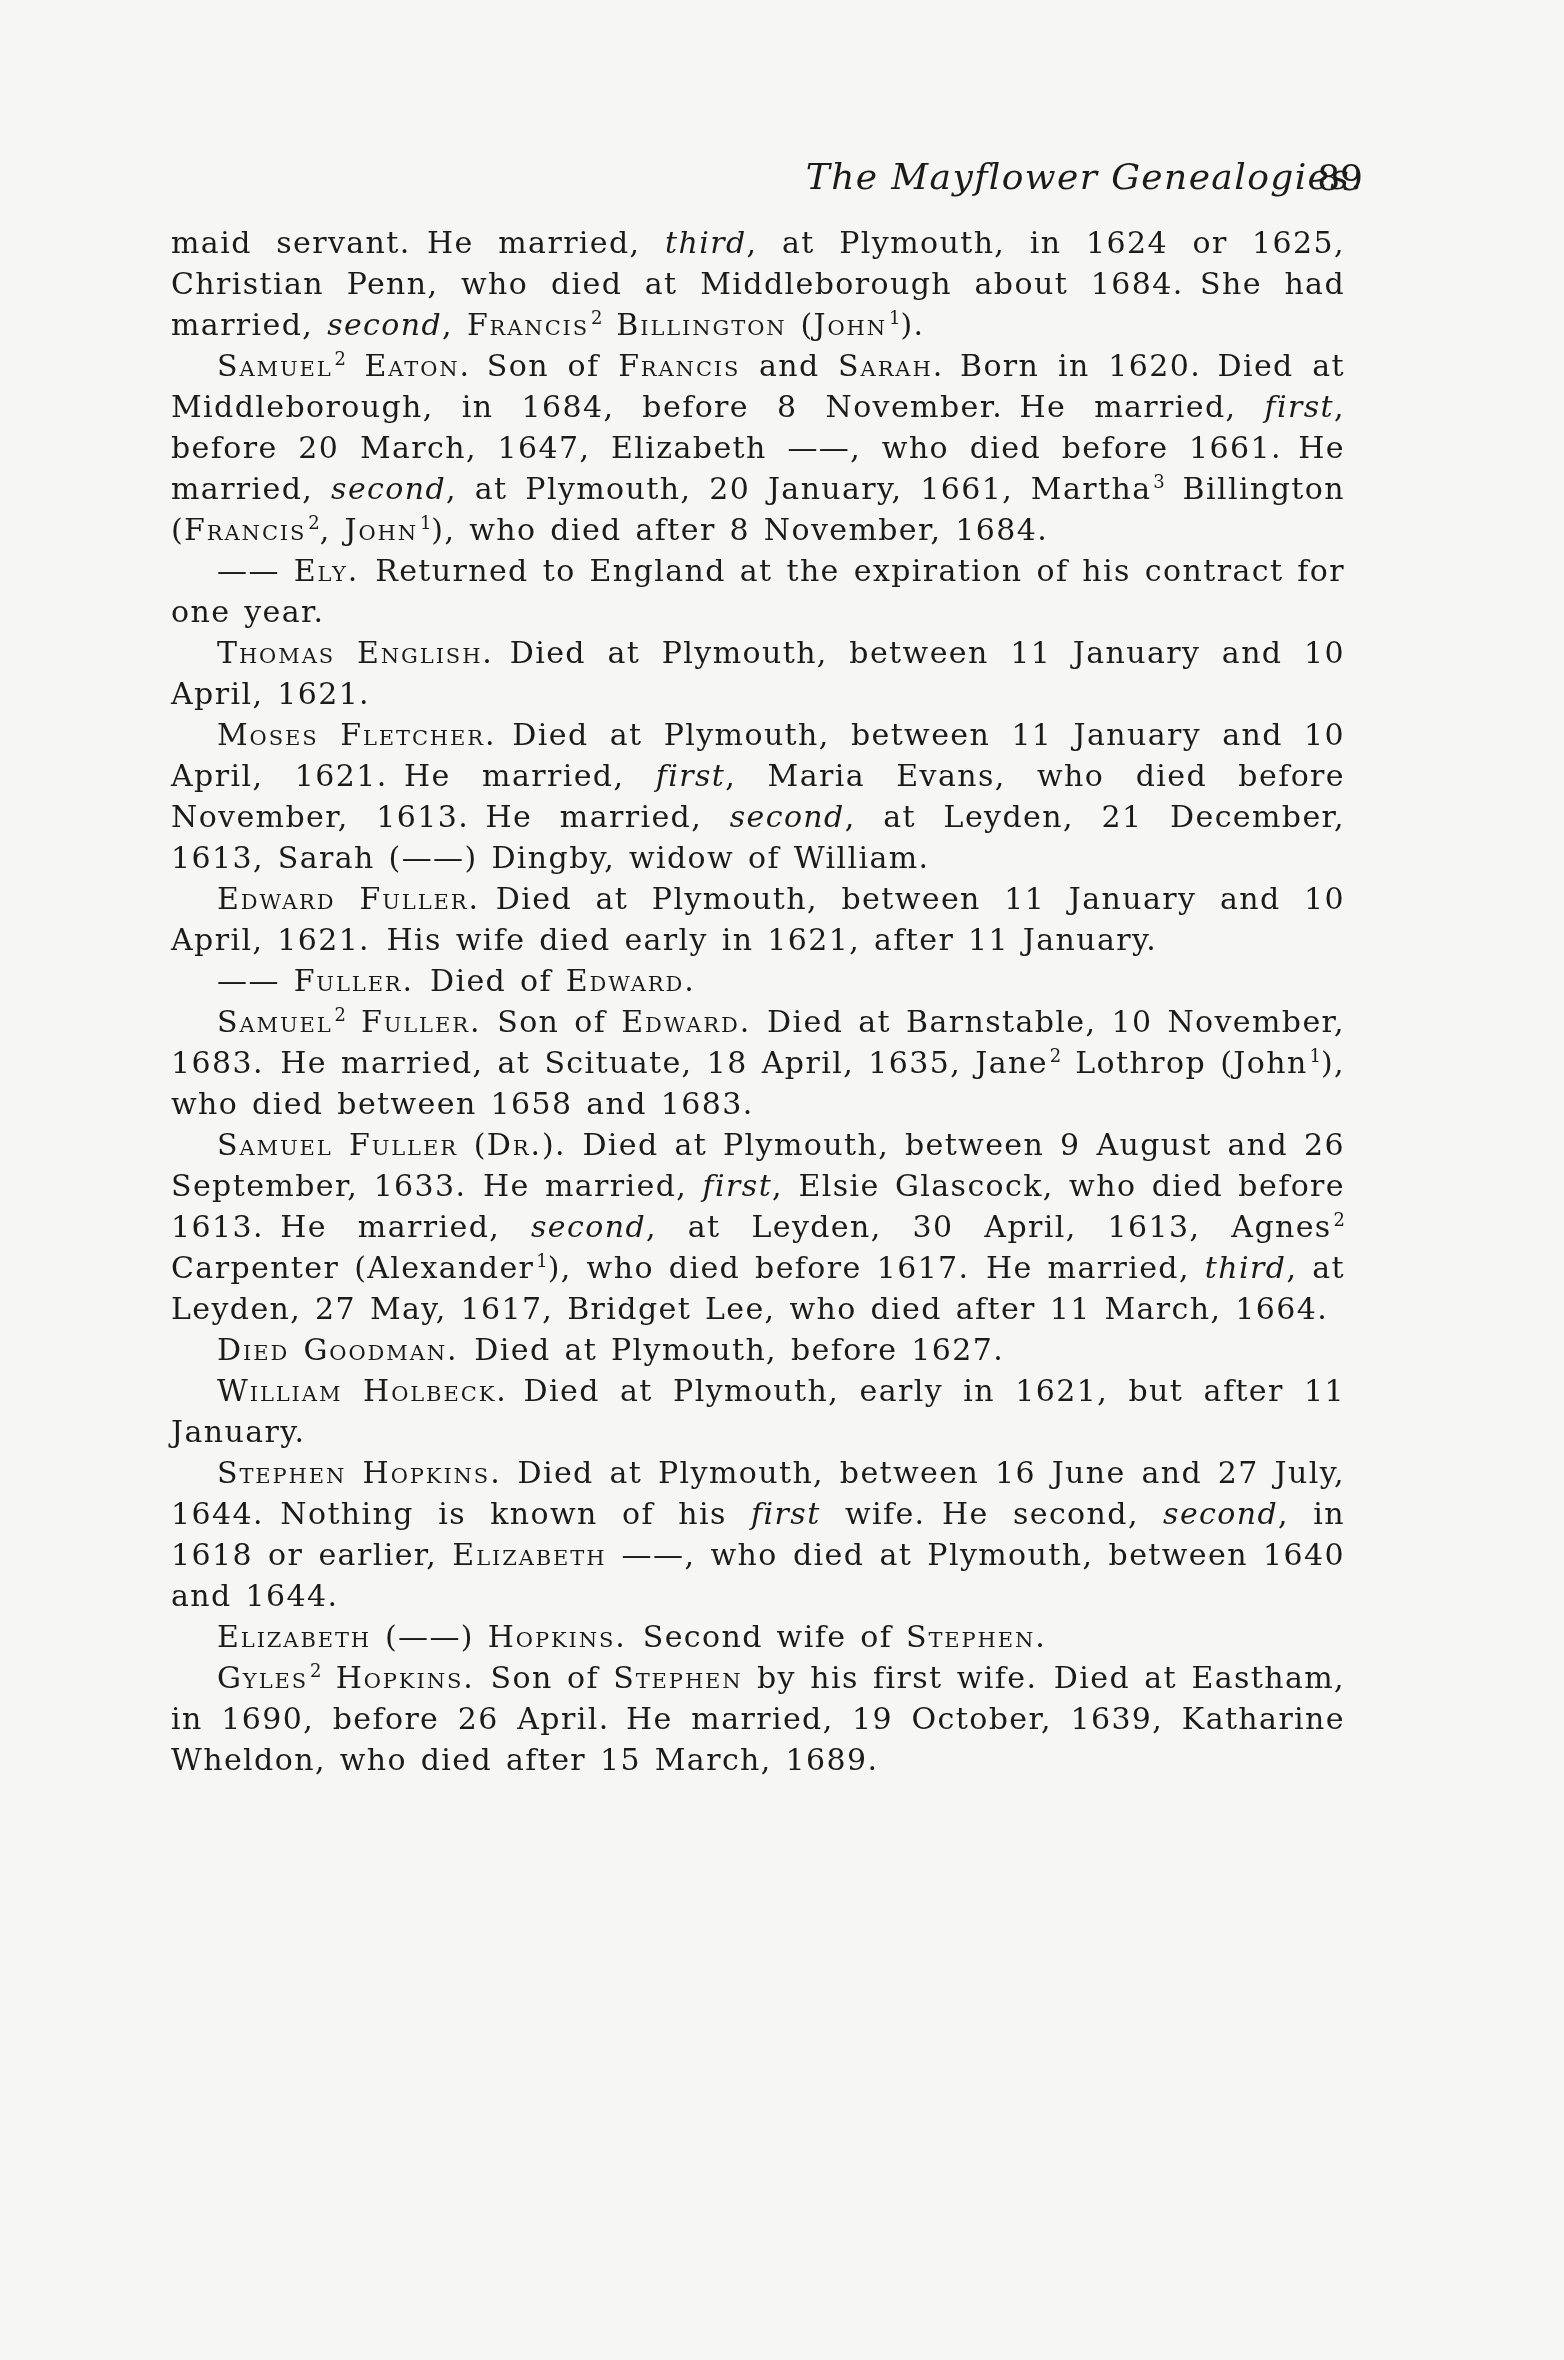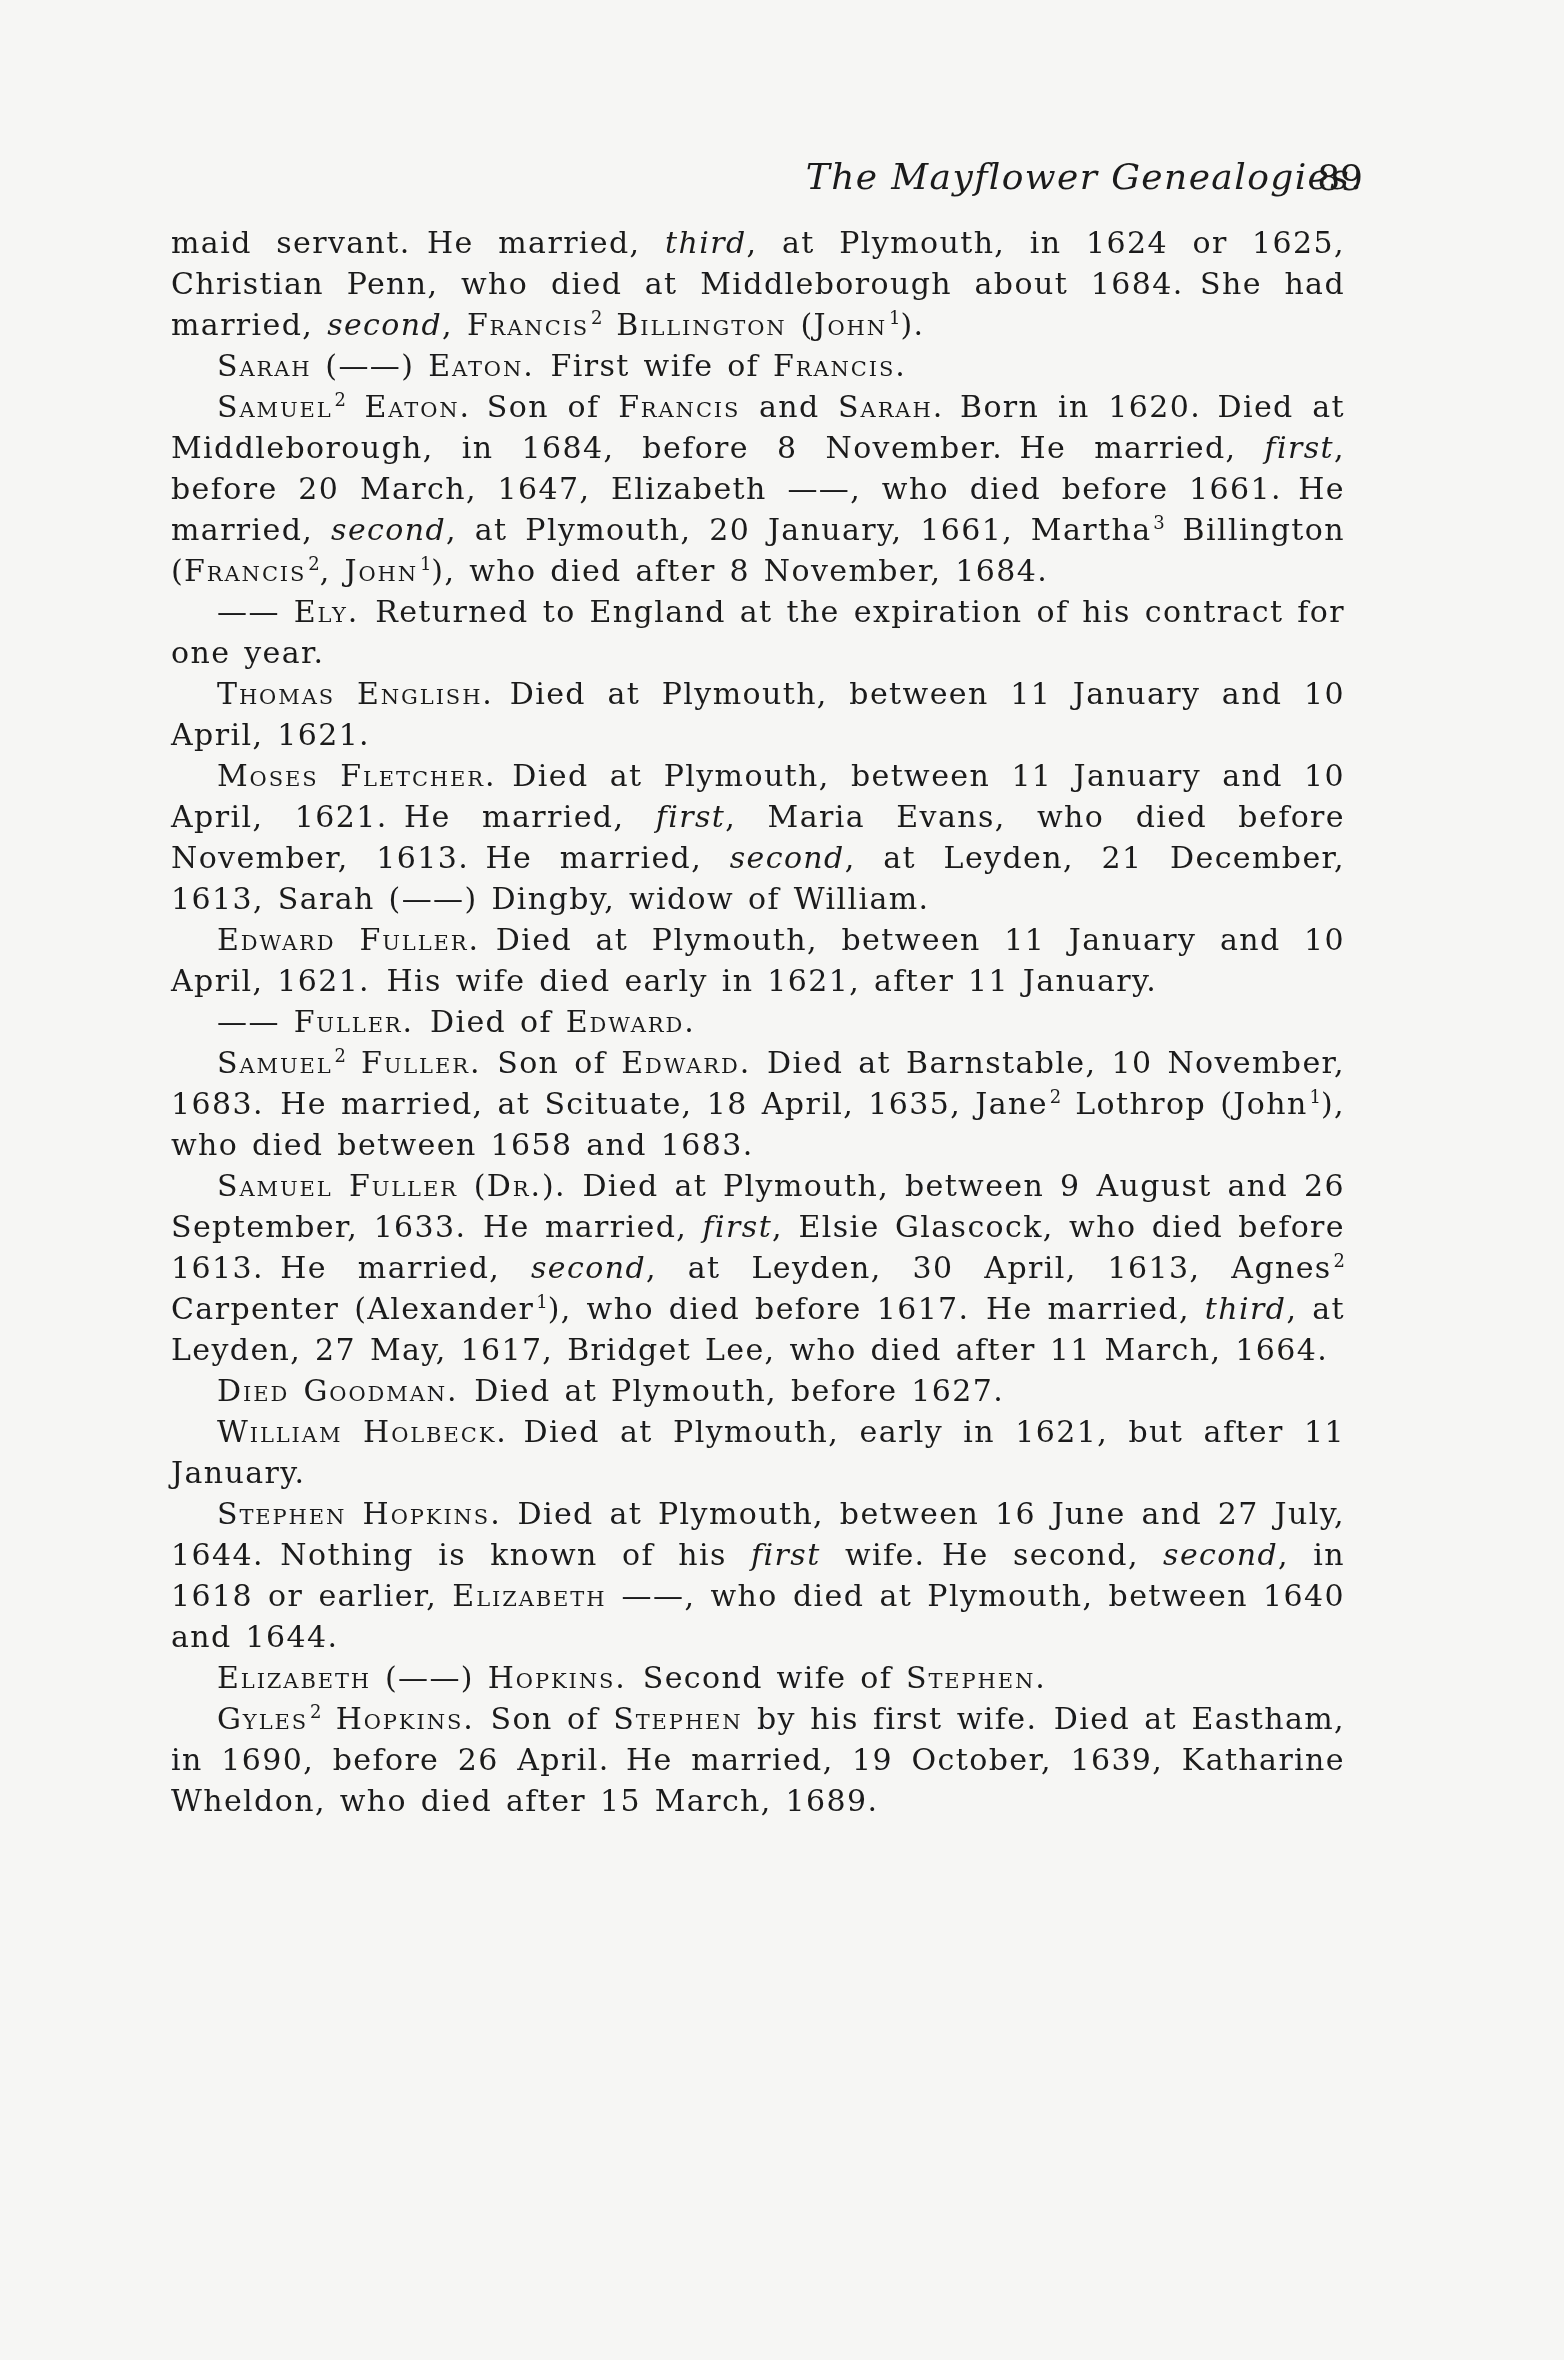--- a/index.html
+++ b/index.html
@@ -76,21 +76,20 @@
 </head>
 <body>
 
 <div class="page" style="background: rgb(246, 246, 244); color: rgb(27, 27, 27);">
   <div class="header">
     <div class="running-title">The Mayflower Genealogies.</div>
     <div class="page-number">89</div>
   </div>
   <div class="body-block" id="body-block">
       <p class="para noindent"><span>maid servant. He married, </span><span class="it">third</span><span>, at Plymouth, in 1624 or 1625, Christian Penn, who died at Middleborough about 1684. She had married, </span><span class="it">second</span><span>, </span><span class="sc">Francis</span><span class="sup">2</span><span> </span><span class="sc">Billington</span><span> (</span><span class="sc">John</span><span class="sup">1</span><span>).</span></p>
-      <p class="para"><span class="sc">Sarah</span><span> (——) </span><span class="sc">Eaton</span><span>. First wife of </span><span class="sc">Francis</span><span>.</span></p>
       <p class="para"><span class="sc">Samuel</span><span class="sup">2</span><span> </span><span class="sc">Eaton</span><span>. Son of </span><span class="sc">Francis</span><span> and </span><span class="sc">Sarah</span><span>. Born in 1620. Died at Middleborough, in 1684, before 8 November. He married, </span><span class="it">first</span><span>, before 20 March, 1647, Elizabeth ——, who died before 1661. He married, </span><span class="it">second</span><span>, at Plymouth, 20 January, 1661, Martha</span><span class="sup">3</span><span> Billington (</span><span class="sc">Francis</span><span class="sup">2</span><span>, </span><span class="sc">John</span><span class="sup">1</span><span>), who died after 8 November, 1684.</span></p>
       <p class="para"><span>—— </span><span class="sc">Ely</span><span>. Returned to England at the expiration of his contract for one year.</span></p>
       <p class="para"><span class="sc">Thomas English</span><span>. Died at Plymouth, between 11 January and 10 April, 1621.</span></p>
       <p class="para"><span class="sc">Moses Fletcher</span><span>. Died at Plymouth, between 11 January and 10 April, 1621. He married, </span><span class="it">first</span><span>, Maria Evans, who died before November, 1613. He married, </span><span class="it">second</span><span>, at Leyden, 21 December, 1613, Sarah (——) Dingby, widow of William.</span></p>
       <p class="para"><span class="sc">Edward Fuller</span><span>. Died at Plymouth, between 11 January and 10 April, 1621. His wife died early in 1621, after 11 January.</span></p>
       <p class="para"><span>—— </span><span class="sc">Fuller</span><span>. Died of </span><span class="sc">Edward</span><span>.</span></p>
       <p class="para"><span class="sc">Samuel</span><span class="sup">2</span><span> </span><span class="sc">Fuller</span><span>. Son of </span><span class="sc">Edward</span><span>. Died at Barnstable, 10 November, 1683. He married, at Scituate, 18 April, 1635, Jane</span><span class="sup">2</span><span> Lothrop (John</span><span class="sup">1</span><span>), who died between 1658 and 1683.</span></p>
       <p class="para"><span class="sc">Samuel Fuller</span><span> (</span><span class="sc">Dr.</span><span>). Died at Plymouth, between 9 August and 26 September, 1633. He married, </span><span class="it">first</span><span>, Elsie Glascock, who died before 1613. He married, </span><span class="it">second</span><span>, at Leyden, 30 April, 1613, Agnes</span><span class="sup">2</span><span> Carpenter (Alexander</span><span class="sup">1</span><span>), who died before 1617. He married, </span><span class="it">third</span><span>, at Leyden, 27 May, 1617, Bridget Lee, who died after 11 March, 1664.</span></p>
       <p class="para"><span class="sc">Died Goodman</span><span>. Died at Plymouth, before 1627.</span></p>
       <p class="para"><span class="sc">William Holbeck</span><span>. Died at Plymouth, early in 1621, but after 11 January.</span></p>

